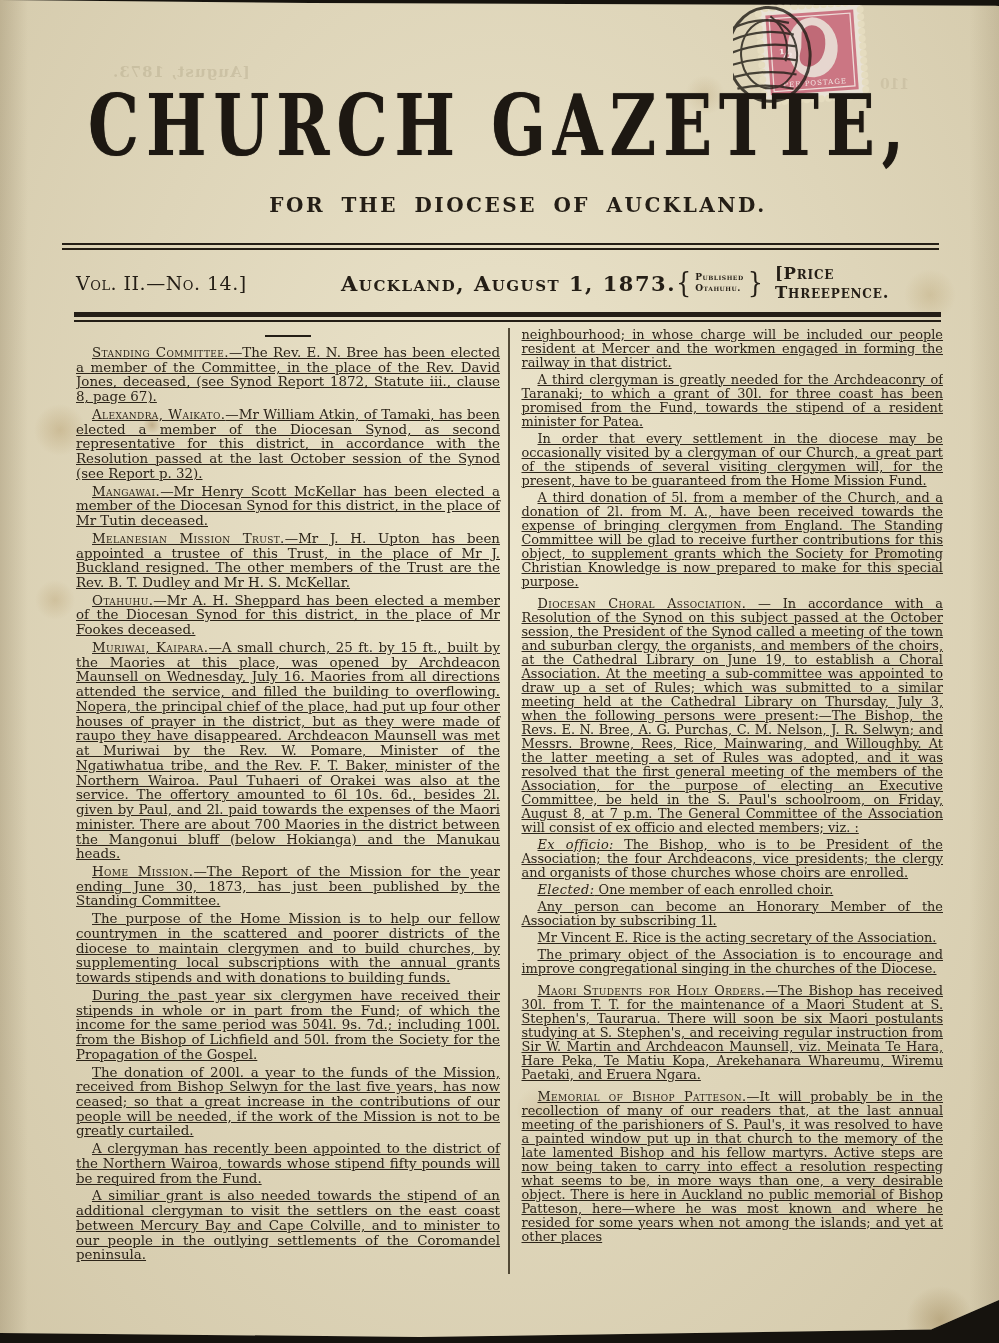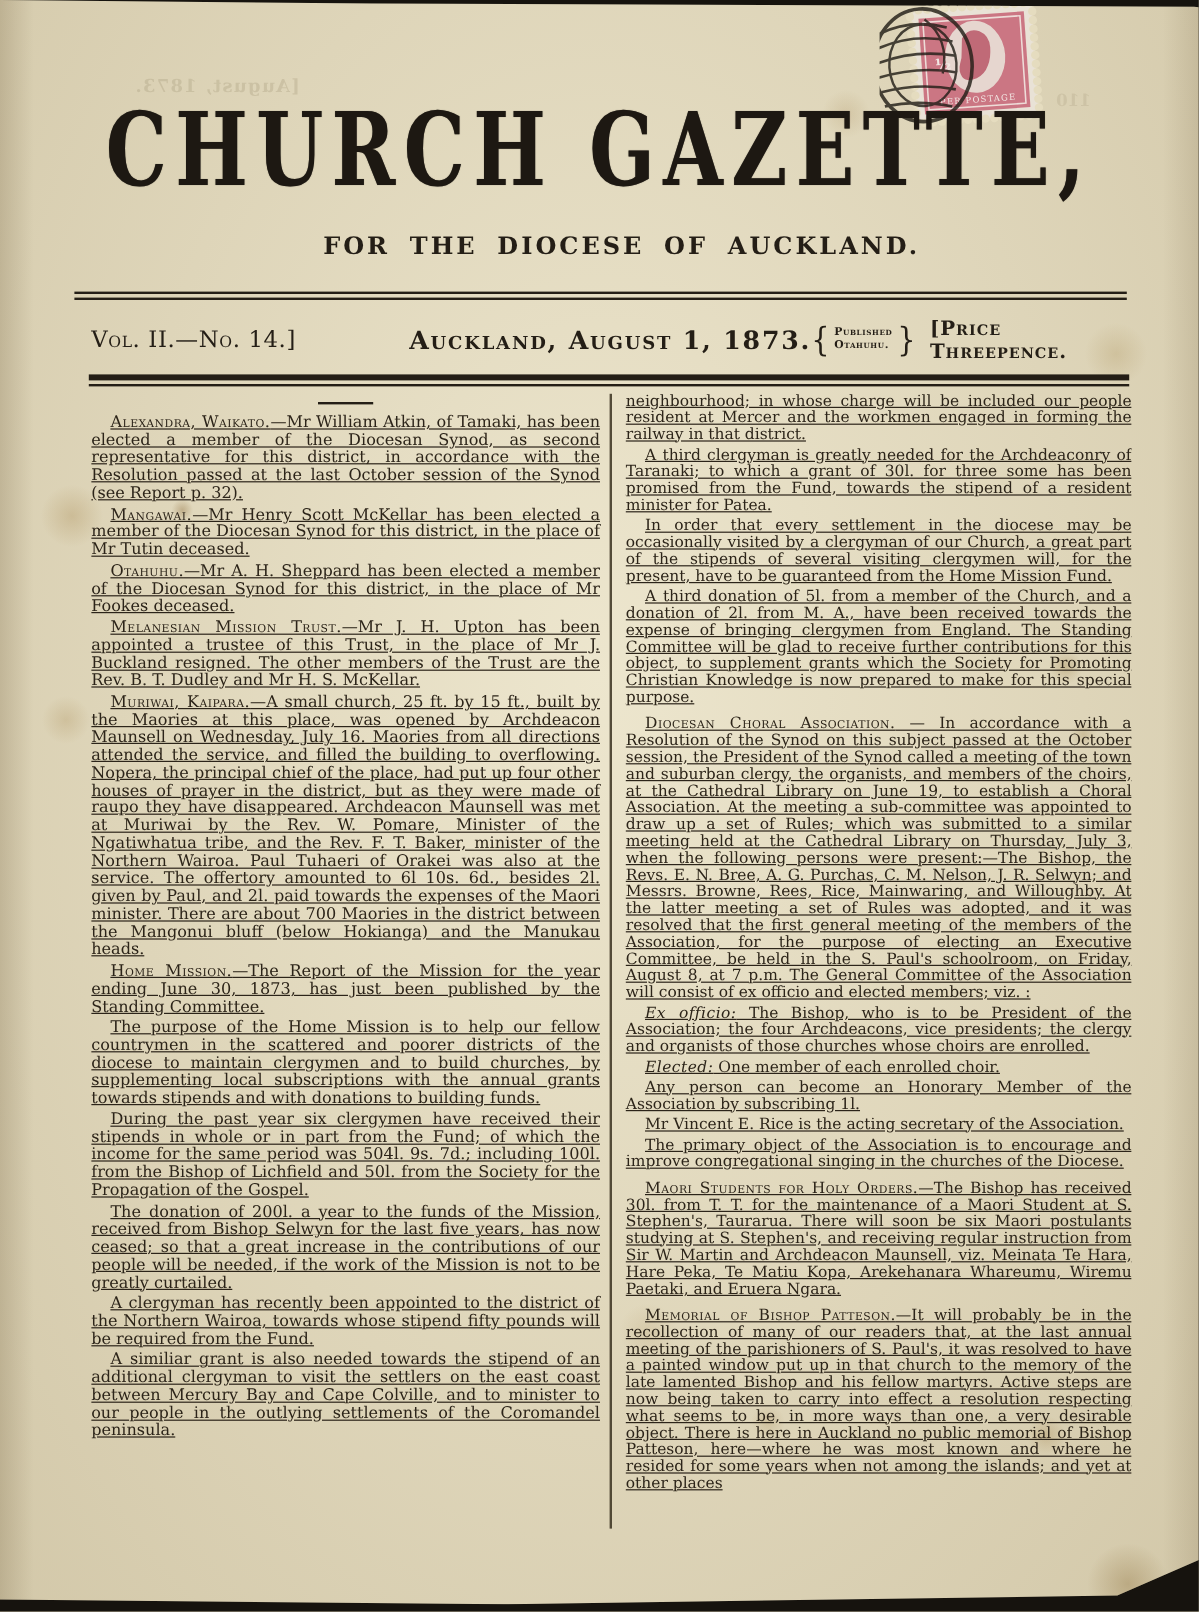--- a/index.html
+++ b/index.html
@@ -145,38 +145,39 @@
 
   <div class="rule-heavy">
     <div class="thick"></div>
       <div class="thin"></div>
   </div>
 
   <div class="columns">
     <div class="col col-left">
       <div class="heading-dash"></div>
       <div id="left-paras">
+          <p class="para indent"><span class="lead">Standing Committee.</span>—The Rev. E. N. Bree has been elected a member of the Committee, in the place of the Rev. David Jones, deceased, (see Synod Report 1872, Statute iii., clause 8, page 67).</p>
           <p class="para indent"><span class="lead">Alexandra, Waikato.</span>—Mr William Atkin, of Tamaki, has been elected a member of the Diocesan Synod, as second representative for this district, in accordance with the Resolution passed at the last October session of the Synod (see Report p. 32).</p>
           <p class="para indent"><span class="lead">Mangawai.</span>—Mr Henry Scott McKellar has been elected a member of the Diocesan Synod for this district, in the place of Mr Tutin deceased.</p>
+          <p class="para indent"><span class="lead">Melanesian Mission Trust.</span>—Mr J. H. Upton has been appointed a trustee of this Trust, in the place of Mr J. Buckland resigned.  The other members of the Trust are the Rev. B. T. Dudley and Mr H. S. McKellar.</p>
           <p class="para indent"><span class="lead">Otahuhu.</span>—Mr A. H. Sheppard has been elected a member of the Diocesan Synod for this district, in the place of Mr Fookes deceased.</p>
-          <p class="para indent"><span class="lead">Melanesian Mission Trust.</span>—Mr J. H. Upton has been appointed a trustee of this Trust, in the place of Mr J. Buckland resigned.  The other members of the Trust are the Rev. B. T. Dudley and Mr H. S. McKellar.</p>
           <p class="para indent"><span class="lead">Muriwai, Kaipara.</span>—A small church, 25 ft. by 15 ft., built by the Maories at this place, was opened by Archdeacon Maunsell on Wednesday, July 16.  Maories from all directions attended the service, and filled the building to overflowing.  Nopera, the principal chief of the place, had put up four other houses of prayer in the district, but as they were made of raupo they have disappeared.  Archdeacon Maunsell was met at Muriwai by the Rev. W. Pomare, Minister of the Ngatiwhatua tribe, and the Rev. F. T. Baker, minister of the Northern Wairoa.  Paul Tuhaeri of Orakei was also at the service.  The offertory amounted to 6l 10s. 6d., besides 2l. given by Paul, and 2l. paid towards the expenses of the Maori minister.  There are about 700 Maories in the district between the Mangonui bluff (below Hokianga) and the Manukau heads.</p>
           <p class="para indent"><span class="lead">Home Mission.</span>—The Report of the Mission for the year ending June 30, 1873, has just been published by the Standing Committee.</p>
           <p class="para indent">The purpose of the Home Mission is to help our fellow countrymen in the scattered and poorer districts of the diocese to maintain clergymen and to build churches, by supplementing local subscriptions with the annual grants towards stipends and with donations to building funds.</p>
           <p class="para indent">During the past year six clergymen have received their stipends in whole or in part from the Fund; of which the income for the same period was 504l. 9s. 7d.; including 100l. from the Bishop of Lichfield and 50l. from the Society for the Propagation of the Gospel.</p>
           <p class="para indent">The donation of 200l. a year to the funds of the Mission, received from Bishop Selwyn for the last five years, has now ceased; so that a great increase in the contributions of our people will be needed, if the work of the Mission is not to be greatly curtailed.</p>
           <p class="para indent">A clergyman has recently been appointed to the district of the Northern Wairoa, towards whose stipend fifty pounds will be required from the Fund.</p>
           <p class="para indent">A similiar grant is also needed towards the stipend of an additional clergyman to visit the settlers on the east coast between Mercury Bay and Cape Colville, and to minister to our people in the outlying settlements of the Coromandel peninsula.</p>
         </div>
     </div>
     <div class="divider"></div>
     <div class="col col-right">
       <div id="right-paras">
           <p class="para">neighbourhood; in whose charge will be included our people resident at Mercer and the workmen engaged in forming the railway in that district.</p>
-          <p class="para indent">A third clergyman is greatly needed for the Archdeaconry of Taranaki; to which a grant of 30l. for three some has been promised from the Fund, towards the stipend of a resident minister for Patea.</p>
+          <p class="para indent">A third clergyman is greatly needed for the Archdeaconry of Taranaki; to which a grant of 30l. for three coast has been promised from the Fund, towards the stipend of a resident minister for Patea.</p>
           <p class="para indent">In order that every settlement in the diocese may be occasionally visited by a clergyman of our Church, a great part of the stipends of several visiting clergymen will, for the present, have to be guaranteed from the Home Mission Fund.</p>
           <p class="para indent">A third donation of 5l. from a member of the Church, and a donation of 2l. from M. A., have been received towards the expense of bringing clergymen from England.  The Standing Committee will be glad to receive further contributions for this object, to supplement grants which the Society for Promoting Christian Knowledge is now prepared to make for this special purpose.</p>
           <p class="para indent space-before"><span class="lead">Diocesan Choral Association.</span> — In accordance with a Resolution of the Synod on this subject passed at the October session, the President of the Synod called a meeting of the town and suburban clergy, the organists, and members of the choirs, at the Cathedral Library on June 19, to establish a Choral Association.  At the meeting a sub-committee was appointed to draw up a set of Rules; which was submitted to a similar meeting held at the Cathedral Library on Thursday, July 3, when the following persons were present:—The Bishop, the Revs. E. N. Bree, A. G. Purchas, C. M. Nelson, J. R. Selwyn; and Messrs. Browne, Rees, Rice, Mainwaring, and Willoughby.  At the latter meeting a set of Rules was adopted, and it was resolved that the first general meeting of the members of the Association, for the purpose of electing an Executive Committee, be held in the S. Paul's schoolroom, on Friday, August 8, at 7 p.m.  The General Committee of the Association will consist of ex officio and elected members; viz. :</p>
           <p class="para indent"><span class="lead italic">Ex officio:</span> The Bishop, who is to be President of the Association; the four Archdeacons, vice presidents; the clergy and organists of those churches whose choirs are enrolled.</p>
           <p class="para indent"><span class="lead italic">Elected:</span> One member of each enrolled choir.</p>
           <p class="para indent">Any person can become an Honorary Member of the Association by subscribing 1l.</p>
           <p class="para indent">Mr Vincent E. Rice is the acting secretary of the Association.</p>
           <p class="para indent">The primary object of the Association is to encourage and improve congregational singing in the churches of the Diocese.</p>
           <p class="para indent space-before"><span class="lead">Maori Students for Holy Orders.</span>—The Bishop has received 30l. from T. T. for the maintenance of a Maori Student at S. Stephen's, Taurarua.  There will soon be six Maori postulants studying at S. Stephen's, and receiving regular instruction from Sir W. Martin and Archdeacon Maunsell, viz. Meinata Te Hara, Hare Peka, Te Matiu Kopa, Arekehanara Whareumu, Wiremu Paetaki, and Eruera Ngara.</p>
           <p class="para indent space-before"><span class="lead">Memorial of Bishop Patteson.</span>—It will probably be in the recollection of many of our readers that, at the last annual meeting of the parishioners of S. Paul's, it was resolved to have a painted window put up in that church to the memory of the late lamented Bishop and his fellow martyrs.  Active steps are now being taken to carry into effect a resolution respecting what seems to be, in more ways than one, a very desirable object. There is here in Auckland no public memorial of Bishop Patteson, here—where he was most known and where he resided for some years when not among the islands; and yet at other places</p>

